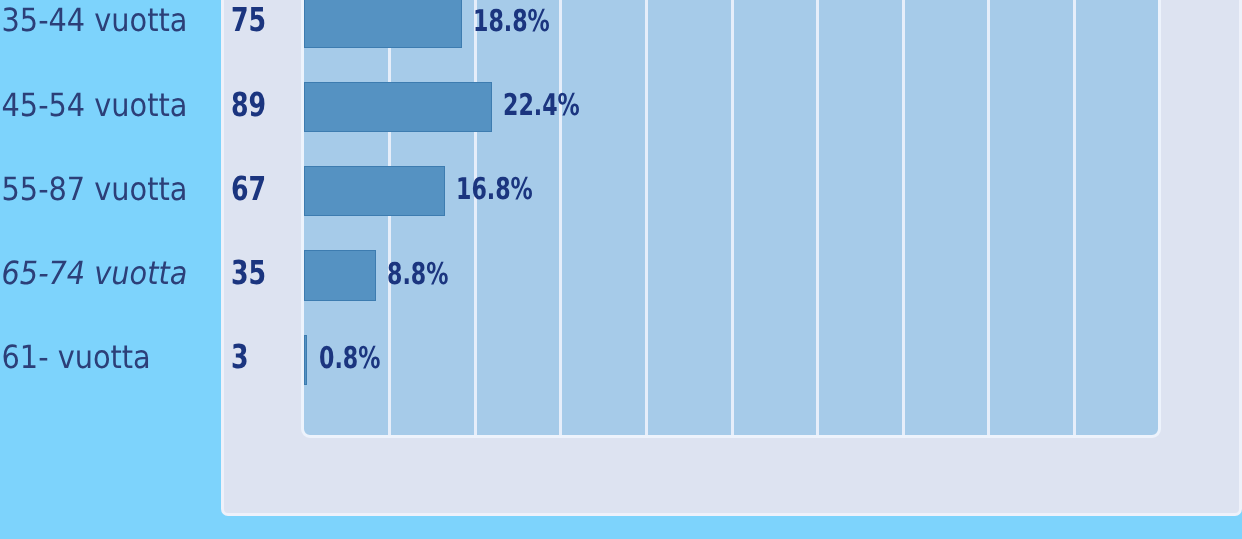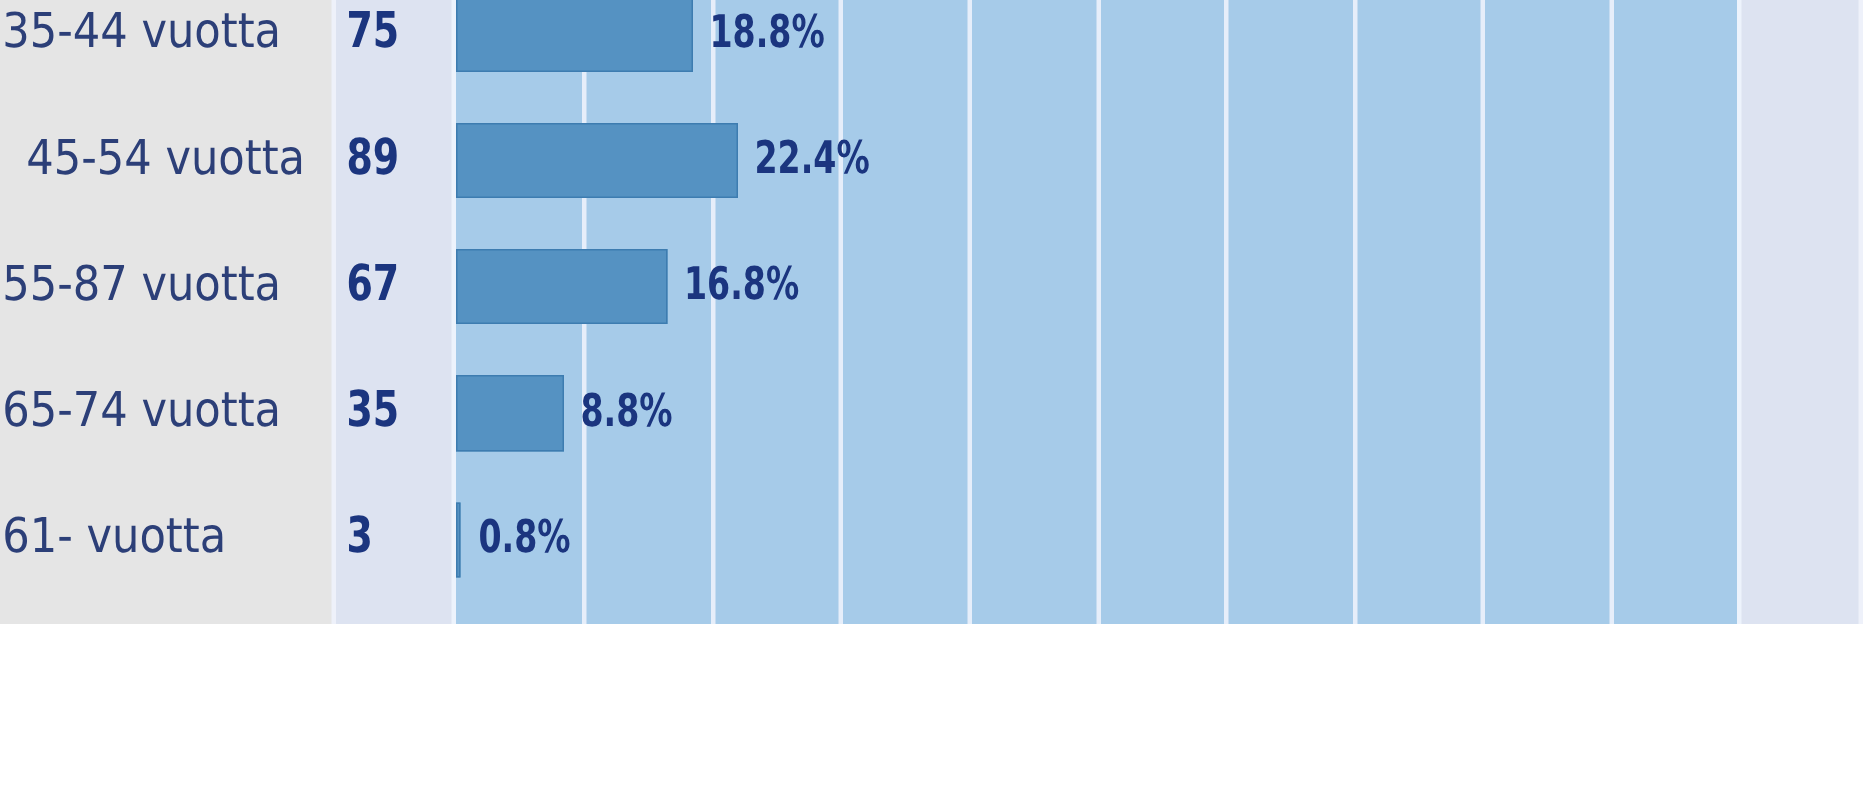--- a/index.html
+++ b/index.html
@@ -1,19 +1,19 @@
 <!DOCTYPE html>
 <html><head>
 <meta charset="utf-8">
 <style>
   html,body{margin:0;padding:0;}
   body{width:1242px;height:539px;background:#ffffff;overflow:hidden;
        font-family:"DejaVu Sans Condensed","DejaVu Sans",sans-serif;
        -webkit-font-smoothing:antialiased;text-rendering:geometricPrecision;}
-  #root{position:relative;width:1242px;height:416px;overflow:hidden;background:#e5e5e5;text-align:right;}
+  #root{position:relative;width:1242px;height:539px;overflow:hidden;background:#7dd3fc;text-align:right;}
   .panel{position:absolute;left:221px;top:-200px;width:1021px;height:716px;
          background:#dde3f1;border:3px solid #eef1fa;border-radius:7px;box-sizing:border-box;}
   .plot{position:absolute;left:301px;top:-200px;width:860px;height:638px;
         background:#a6cbe9;border:3px solid #edf3fc;box-sizing:border-box;
         border-bottom-left-radius:9px;border-bottom-right-radius:9px;}
   .gridline{position:absolute;top:0;width:3px;height:100%;background:#e6eefa;}
   .row-label{position:absolute;transform:translateZ(0);color:#2c3f78;
              font-size:32px;line-height:32px;white-space:nowrap;}
   .row-value{position:absolute;color:#1b357f;font-size:33px;line-height:33px;font-weight:bold;
              transform:scaleX(0.85) translateZ(0);transform-origin:left center;white-space:nowrap;}
@@ -43,35 +43,35 @@
   <div id="layer">
 
     <div class="row">
       <div class="row-label" style="left: 1.5px; top: 4.2px;">35-44 vuotta</div>
       <div class="row-value" style="left: 230.5px; top: 3.2px;">75</div>
       <div class="bar" style="left: 304px; top: -2.5px; width: 157.86px; height: 50.4px;"></div>
       <div class="bar-pct" style="left: 473.36px; top: 6.7px;">18.8%</div>
     </div>
 
     <div class="row">
-      <div class="row-label" style="left: 1.5px; top: 88.5px; margin-left: 16px;">45-54 vuotta</div>
+      <div class="row-label" style="left: 1.5px; top: 88.5px;">45-54 vuotta</div>
       <div class="row-value" style="left: 230.5px; top: 87.5px;">89</div>
       <div class="bar" style="left: 304px; top: 81.8px; width: 187.932px; height: 50.4px;"></div>
       <div class="bar-pct" style="left: 503.432px; top: 91px;">22.4%</div>
     </div>
 
     <div class="row">
       <div class="row-label" style="left: 1.5px; top: 172.8px;">55-87 vuotta</div>
       <div class="row-value" style="left: 230.5px; top: 171.8px;">67</div>
       <div class="bar" style="left: 304px; top: 166.1px; width: 140.676px; height: 50.4px;"></div>
       <div class="bar-pct" style="left: 456.176px; top: 175.3px;">16.8%</div>
     </div>
 
     <div class="row">
-      <div class="row-label" style="left: 1.5px; top: 257.1px;">65-74 vuotta</div>
+      <div class="row-label" style="left: 1.5px; top: 257.1px; font-style: italic;">65-74 vuotta</div>
       <div class="row-value" style="left: 230.5px; top: 256.1px;">35</div>
       <div class="bar" style="left: 304px; top: 250.4px; width: 71.94px; height: 50.4px;"></div>
       <div class="bar-pct" style="left: 387.44px; top: 259.6px;">8.8%</div>
     </div>
 
     <div class="row">
       <div class="row-label" style="left: 1.5px; top: 341.4px;">61- vuotta</div>
       <div class="row-value" style="left: 230.5px; top: 340.4px;">3</div>
       <div class="bar" style="left: 304px; top: 334.7px; width: 3.204px; height: 50.4px;"></div>
       <div class="bar-pct" style="left: 318.704px; top: 343.9px;">0.8%</div>

